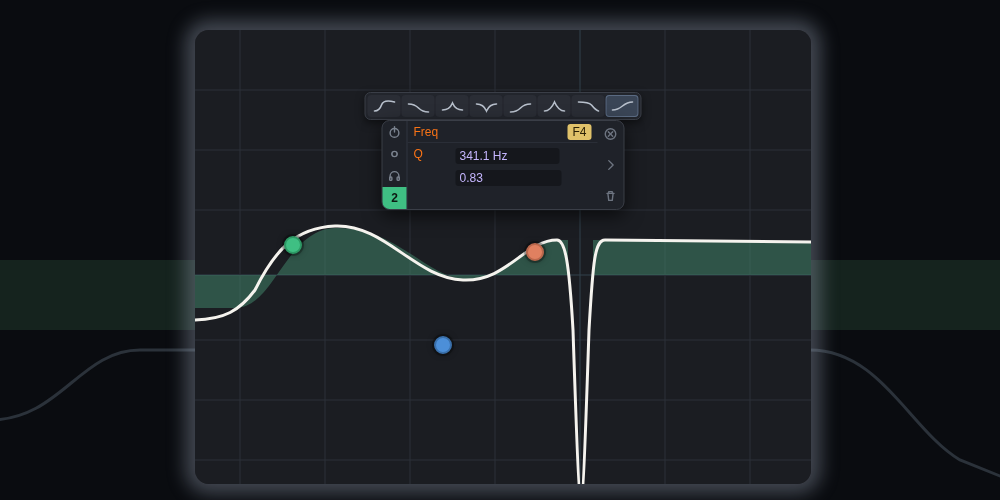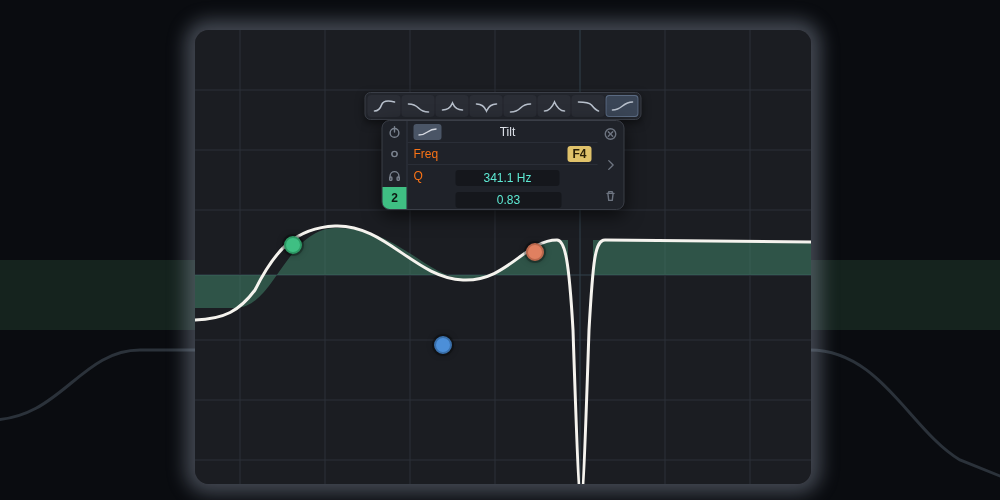--- a/index.html
+++ b/index.html
@@ -64,22 +64,22 @@
     width: 24px; height: 22px; display: flex; align-items: center; justify-content: center;
     color: #7a828e; cursor: pointer;
   }
   .popup .side-btn.band {
     background: #3fbf83; color: #0d1a12; font-weight: 600; border-bottom-left-radius: 7px;
   }
   .popup .rows { display: flex; flex-direction: column; min-width: 190px; }
   .popup .row { display: flex; align-items: center; height: 22px; gap: 8px; padding: 0 6px; border-bottom: 1px solid #2a2e37; }
   .popup .row:last-child { border-bottom: none; }
   .popup .row .label { width: 34px; color: #f97316; }
-  .popup .row .val { flex: 1; text-align: center; background: #15171c; border-radius: 3px; padding: 1px 4px; color: #5eead4; font-variant-numeric: tabular-nums; margin-top: 48px; }
-  .popup .row .note { background: #e0c26a; color: #2a2006; padding: 1px 5px; border-radius: 3px; font-weight: 700; }
+  .popup .row .val { flex: 1; text-align: left; background: #15171c; border-radius: 3px; padding: 1px 4px; color: #c4b5fd; font-variant-numeric: tabular-nums; margin-top: 48px; }
+  .popup .row .note { background: #e0c26a; color: #2a2006; padding: 1px 5px; border-radius: 3px; font-weight: 400; }
   .popup .title-row .shape-thumb { width: 28px; height: 16px; background: #4a5566; border-radius: 3px; display:flex; align-items:center; justify-content:center; }
   .popup .title-row .title { flex: 1; text-align: center; color: #dfe3ea; }
   .popup .actions { display: flex; flex-direction: column; justify-content: space-between; padding: 4px 4px; }
   .popup .act { width: 18px; height: 18px; display:flex; align-items:center; justify-content:center; color: #6d7480; cursor: pointer; }
 
   svg.ico { width: 14px; height: 14px; }
   .ico path, .ico circle, .ico line, .ico rect { stroke: currentColor; stroke-width: 1.6; fill: none; stroke-linecap: round; stroke-linejoin: round; }
 </style>
 </head>
 <body>
@@ -196,29 +196,20 @@
           <div class="side-btn">
             <svg class="ico" viewBox="0 0 16 16">
                 <path d="M3 10V8a5 5 0 0 1 10 0v2"></path>
                 <rect x="2.5" y="9" width="2.5" height="4" rx="1"></rect>
                 <rect x="11" y="9" width="2.5" height="4" rx="1"></rect>
               </svg>
           </div>
           <div class="side-btn band">2</div>
         </div>
         <div class="rows">
-          <div class="row title-row">
-            <span class="shape-thumb">
-              <svg width="22" height="12" viewBox="0 0 22 12">
-                  <path d="M2 9 Q7 9 11 6 Q15 3 20 3" stroke="#d6dae2" stroke-width="1.4" fill="none"></path>
-                </svg>
-            </span>
-            <span class="title">Tilt</span>
-            <span style="width:18px"></span>
-          </div>
           <div class="row">
             <span class="label">Freq</span>
             <span class="val">341.1 Hz</span>
             <span class="note">F4</span>
           </div>
           <div class="row">
             <span class="label">Q</span>
             <span class="val">0.83</span>
             <span style="width:22px"></span>
           </div>

